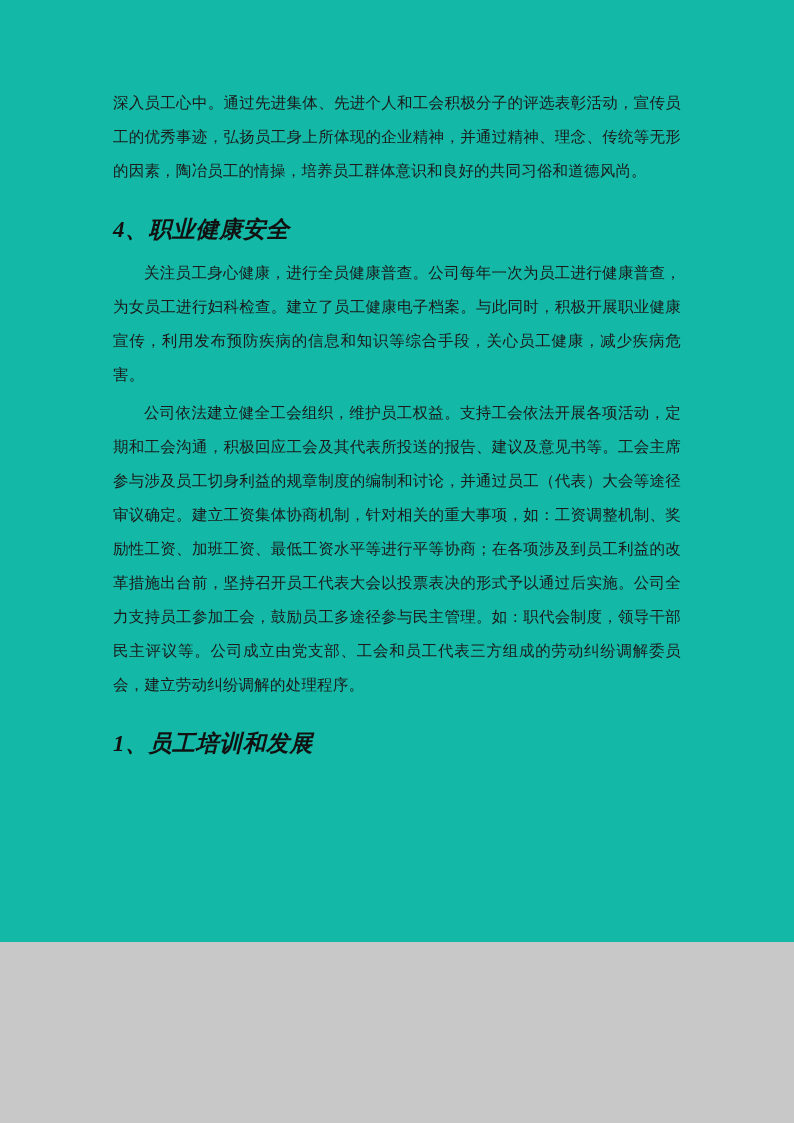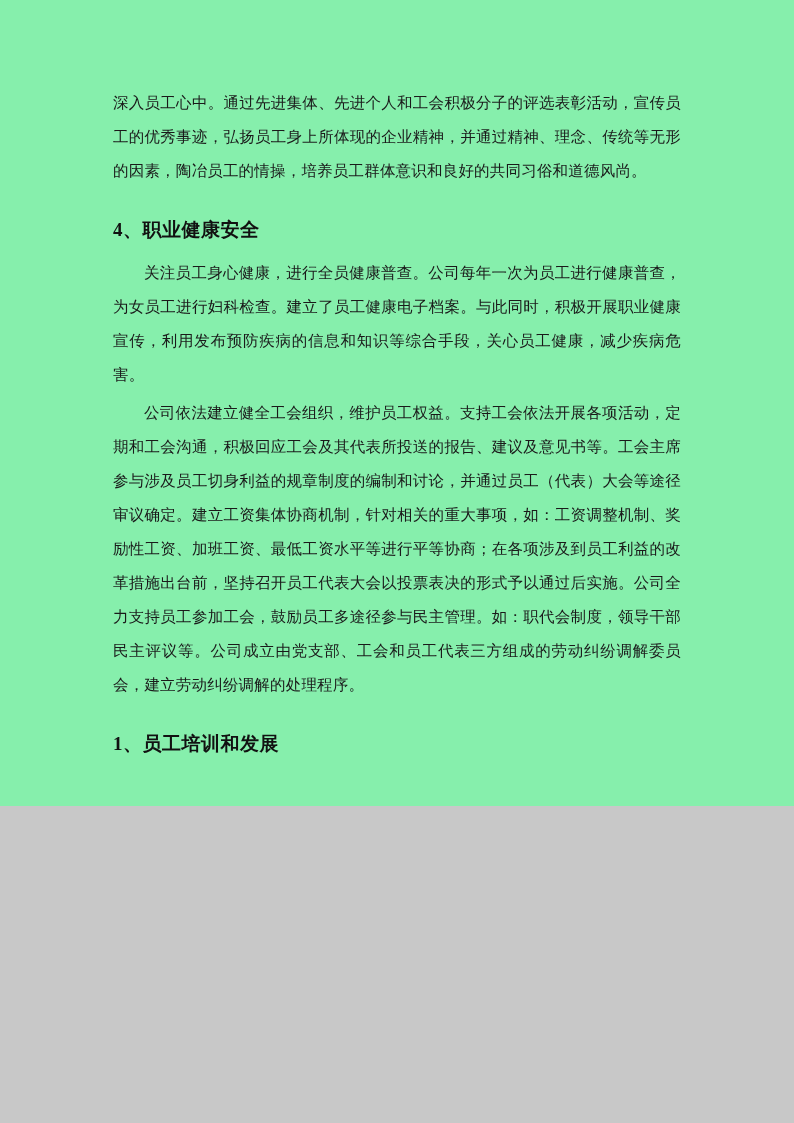--- a/index.html
+++ b/index.html
@@ -8,22 +8,22 @@
   }
   body {
     width: 794px;
     height: 1123px;
     background: #c8c8c8;
     font-family: "Liberation Serif", serif;
   }
   .page {
     position: relative;
     width: 794px;
-    height: 806px;
-    background: #86efac;
+    height: 942px;
+    background: #14b8a6;
     box-sizing: border-box;
     overflow: hidden;
   }
   .content {
     position: absolute;
     left: 113px;
     top: 86px;
     width: 568px;
   }
   p.para {
@@ -33,25 +33,26 @@
     color: #1a1a1a;
     text-align: justify;
     text-justify: inter-ideograph;
     letter-spacing: 0.2px;
   }
   p.indent {
     text-indent: 2em;
   }
   h2.heading {
     margin: 26px 0 10px 0;
-    font-size: 19px;
+    font-size: 23px;
     font-weight: bold;
     line-height: 32px;
     color: #111111;
     letter-spacing: 0.5px;
+    font-style: italic;
   }
   .block {
     margin-bottom: 4px;
   }
 </style>
 </head>
 <body>
 
 <div class="page">
   <div class="content">

